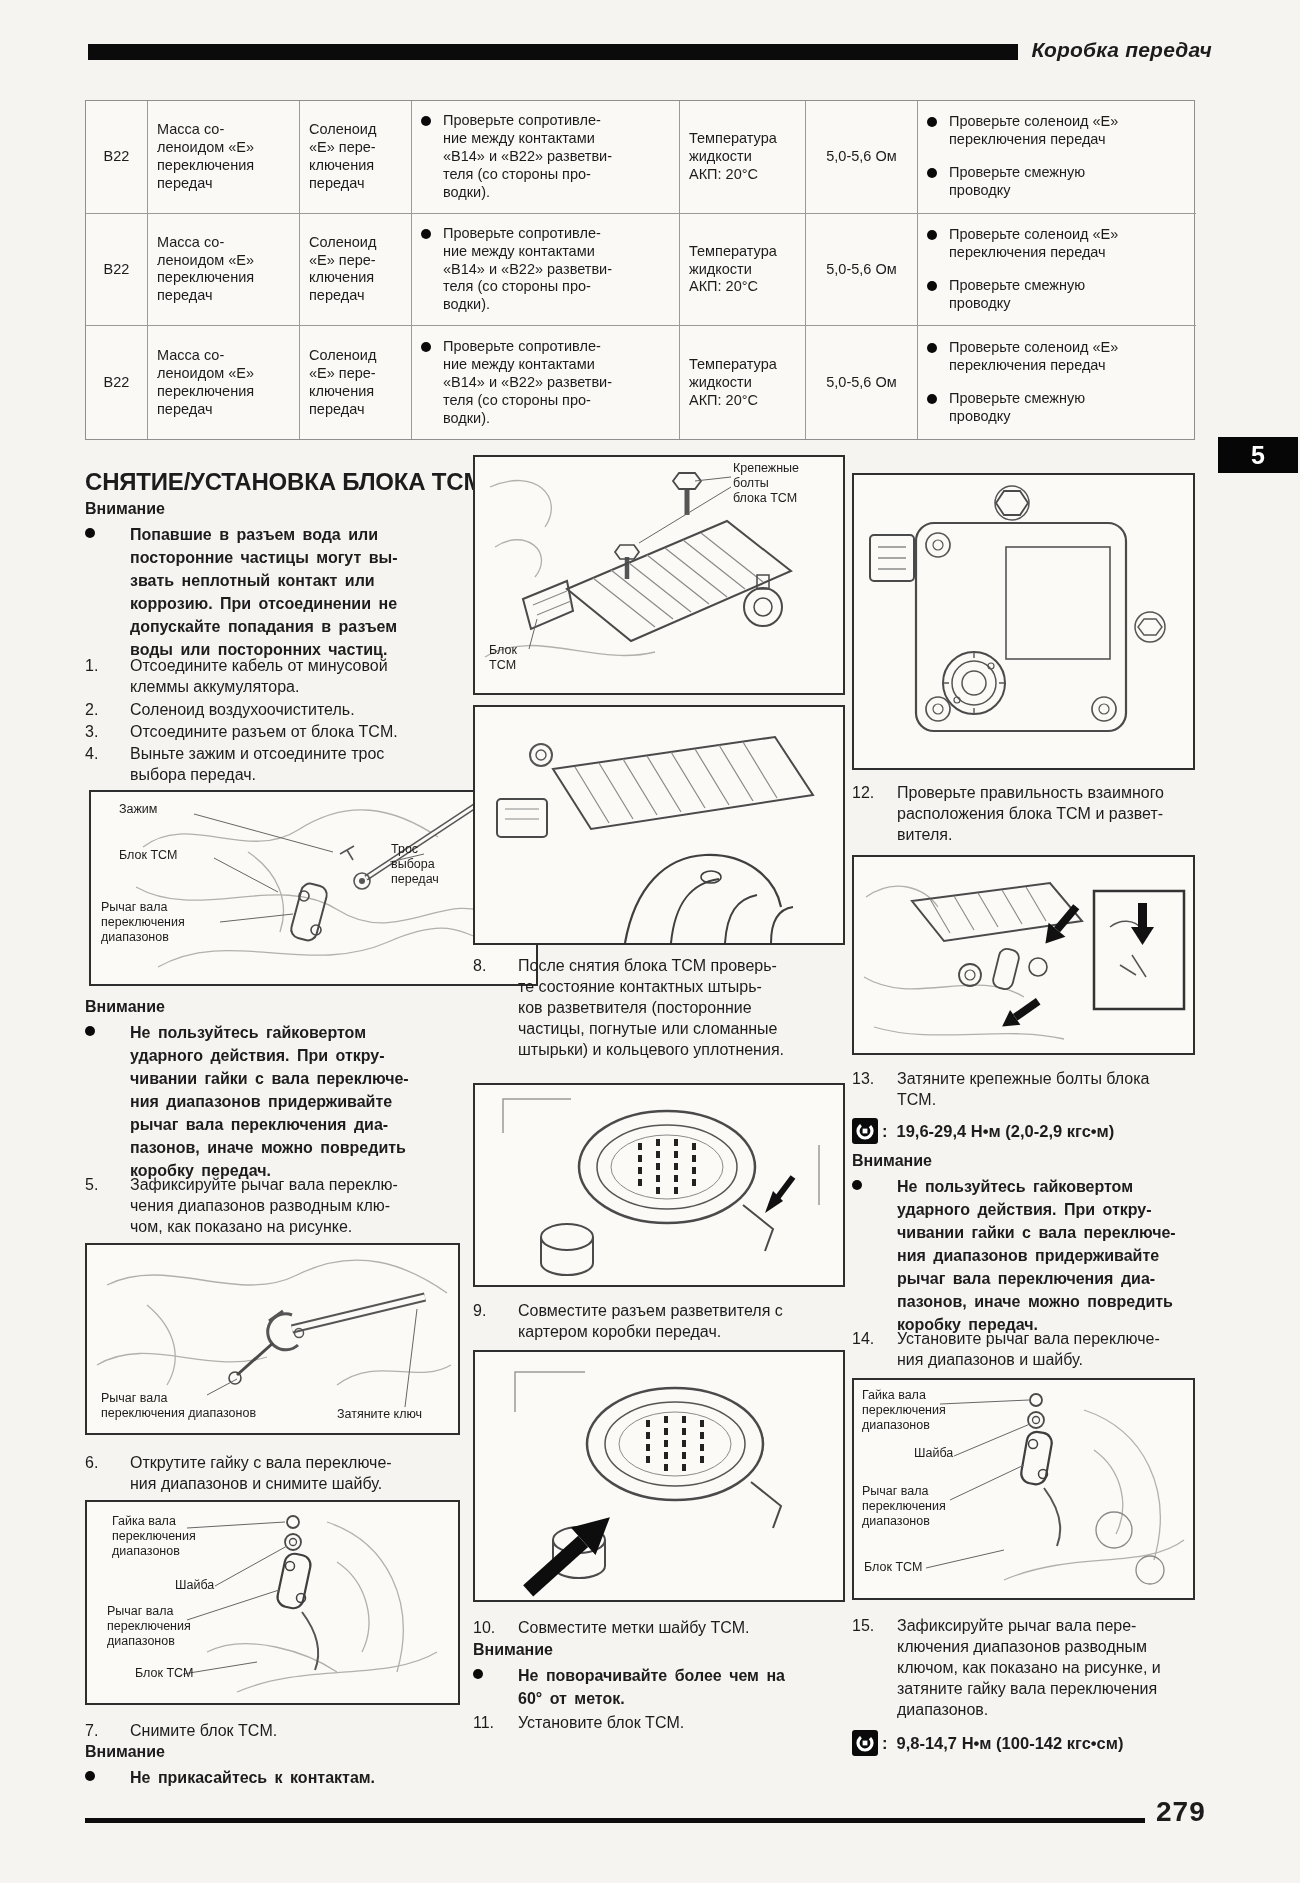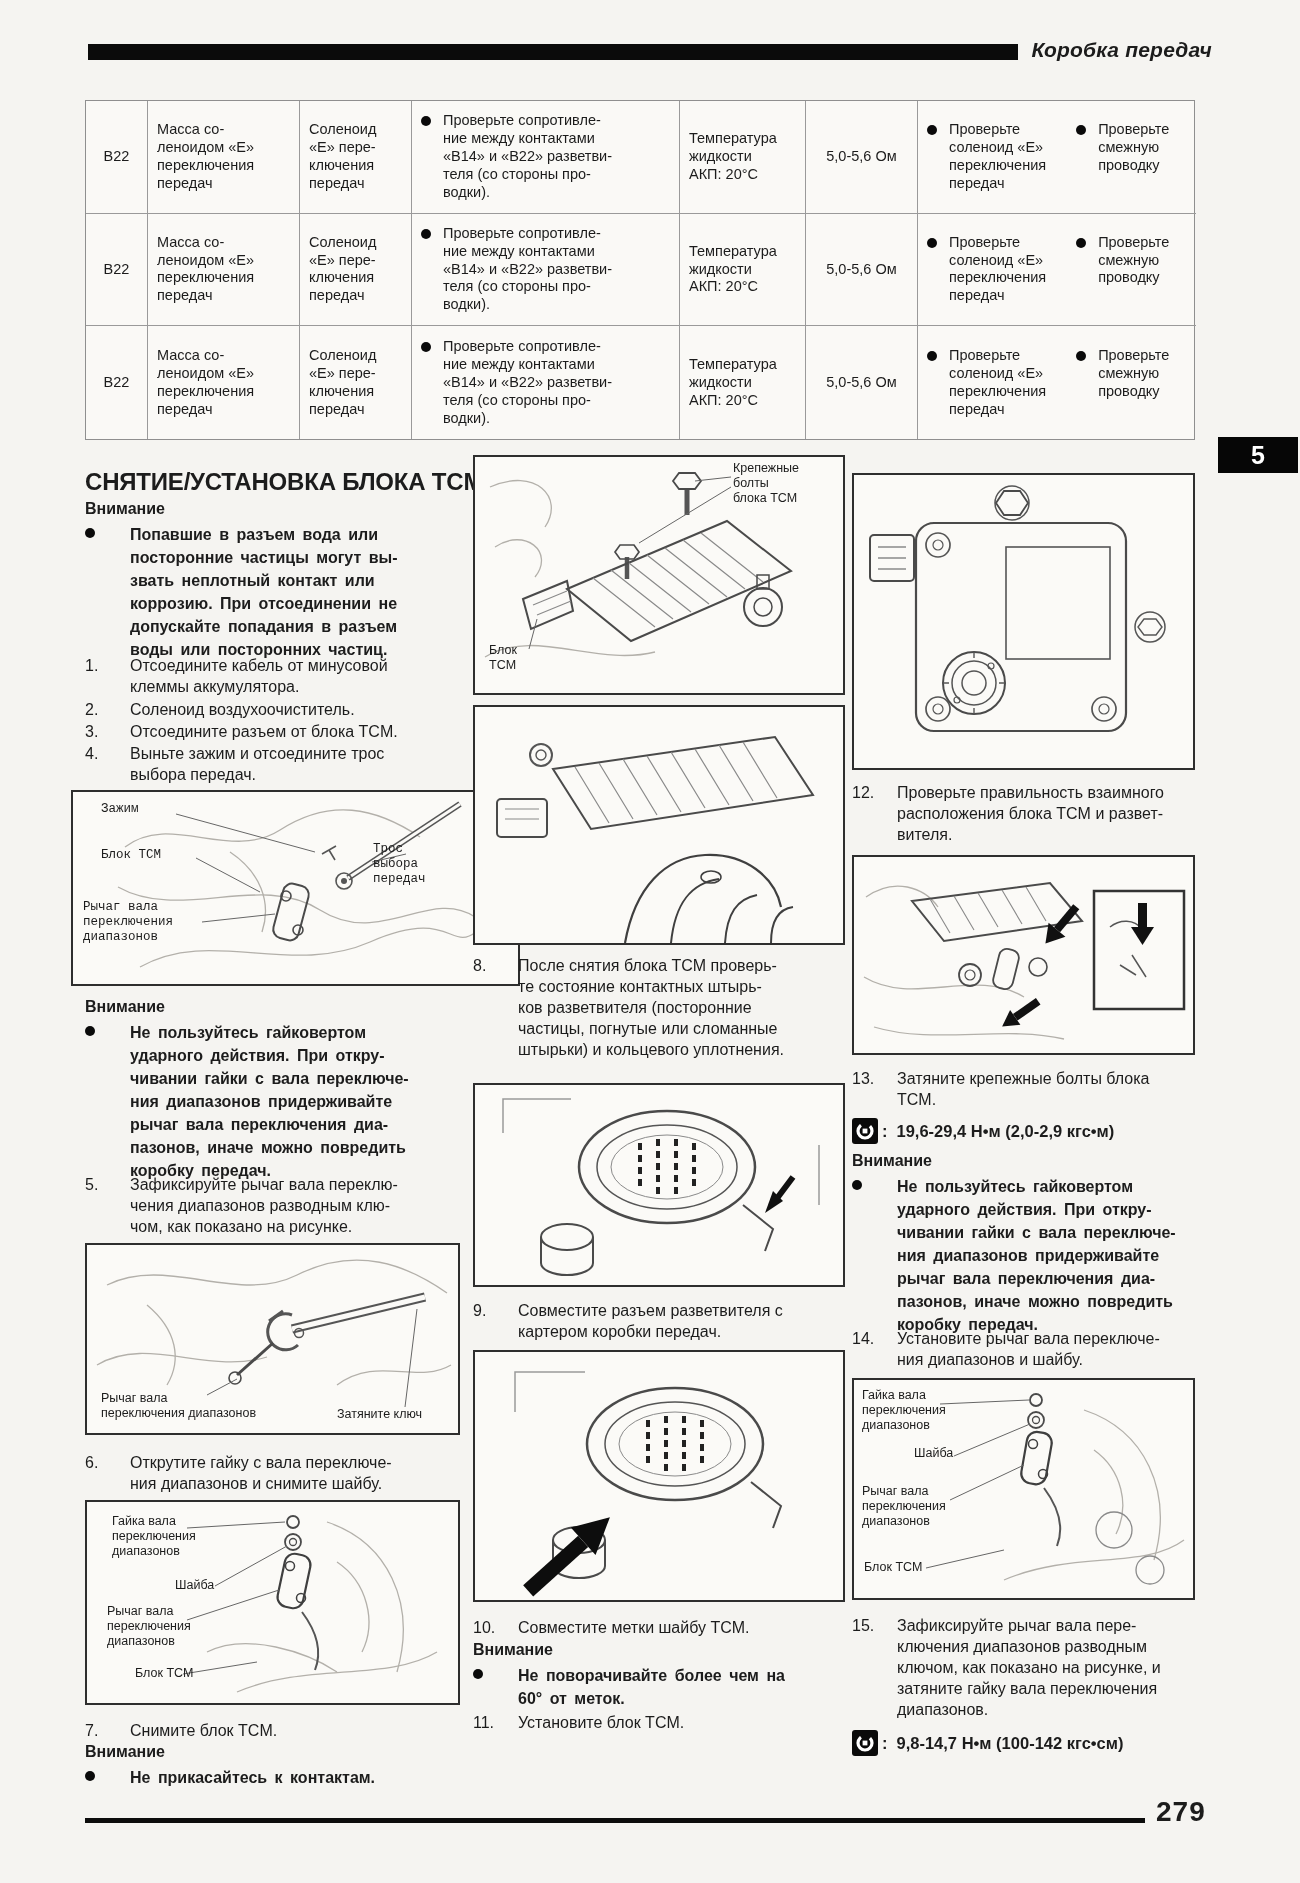--- a/index.html
+++ b/index.html
@@ -23,21 +23,21 @@
          border:1px solid #8f8f8f; background:#faf9f6; font-size:14.5px; line-height:1.24; }
   .row { display: contents; }
   .cell { border-right:1px solid #9a9a9a; border-bottom:1px solid #9a9a9a; padding:7px 9px;
           display:flex; align-items:center; white-space:pre-line; }
   .cell.c7 { border-right:none; }
   .row:nth-child(3) .cell { border-bottom:none; }
   .c1, .c6 { justify-content:center; text-align:center; }
   .dot { flex:none; width:10px; height:10px; border-radius:50%; background:#0a0a0a; }
   .bul { display:flex; align-items:flex-start; }
   .bul .dot { margin-top:4px; margin-right:12px; }
-  .c7stack { display:flex; flex-direction:row; gap:15px; }
+  .c7stack { display:flex; flex-direction:column; gap:15px; }
   
   .h1 { position:absolute; font-size:24px; font-weight:bold; letter-spacing:-.2px; }
   .wh { position:absolute; font-size:16px; font-weight:bold; }
   .warn { position:absolute; display:flex; font-weight:bold; font-size:16px; line-height:23px; }
   .warn .dot { margin-top:5px; margin-right:35px; }
   .warn .txt { white-space:pre-line; word-spacing:3px; }
   .step { position:absolute; display:flex; font-size:16px; line-height:21px; }
   .step .num { flex:none; width:45px; }
   .step .txt { white-space:pre-line; }
   
@@ -179,21 +179,21 @@
   <div class="step" style="left:85px;top:721px;width:378px;">
     <span class="num">3.</span>
     <span class="txt">Отсоедините разъем от блока TCM.</span>
   </div>
   <div class="step" style="left:85px;top:743px;width:378px;">
     <span class="num">4.</span>
     <span class="txt">Выньте зажим и отсоедините трос
 выбора передач.</span>
   </div>
 
-  <div class="fig" style="left:71px;top:790px;width:449px;height:196px;font-family:Liberation Mono, monospace;">
+  <div class="fig" style="left:89px;top:790px;width:449px;height:196px;">
     <svg viewBox="0 0 371 192">
       <path d="M15,55 C60,20 120,70 170,38 S265,15 310,45" fill="none" stroke="#b3b0aa" stroke-width="1.3"></path>
       <path d="M8,95 C70,130 150,80 210,118 S320,95 365,125" fill="none" stroke="#b3b0aa" stroke-width="1.3"></path>
       <path d="M30,175 C100,135 180,185 260,150 S340,160 366,140" fill="none" stroke="#b3b0aa" stroke-width="1.3"></path>
       <path d="M120,60 C150,80 162,110 152,140" fill="none" stroke="#b3b0aa" stroke-width="1.3"></path>
       <line x1="350" y1="12" x2="238" y2="86" stroke="#555" stroke-width="6"></line>
       <line x1="350" y1="12" x2="238" y2="86" stroke="#fbfaf7" stroke-width="3"></line>
       <circle cx="234" cy="89" r="8" fill="none" stroke="#555" stroke-width="1.6"></circle>
       <circle cx="234" cy="89" r="3" fill="#555"></circle>
       <path d="M212,62 l14,-8 m-7,4 l6,10" fill="none" stroke="#555" stroke-width="1.6"></path>

